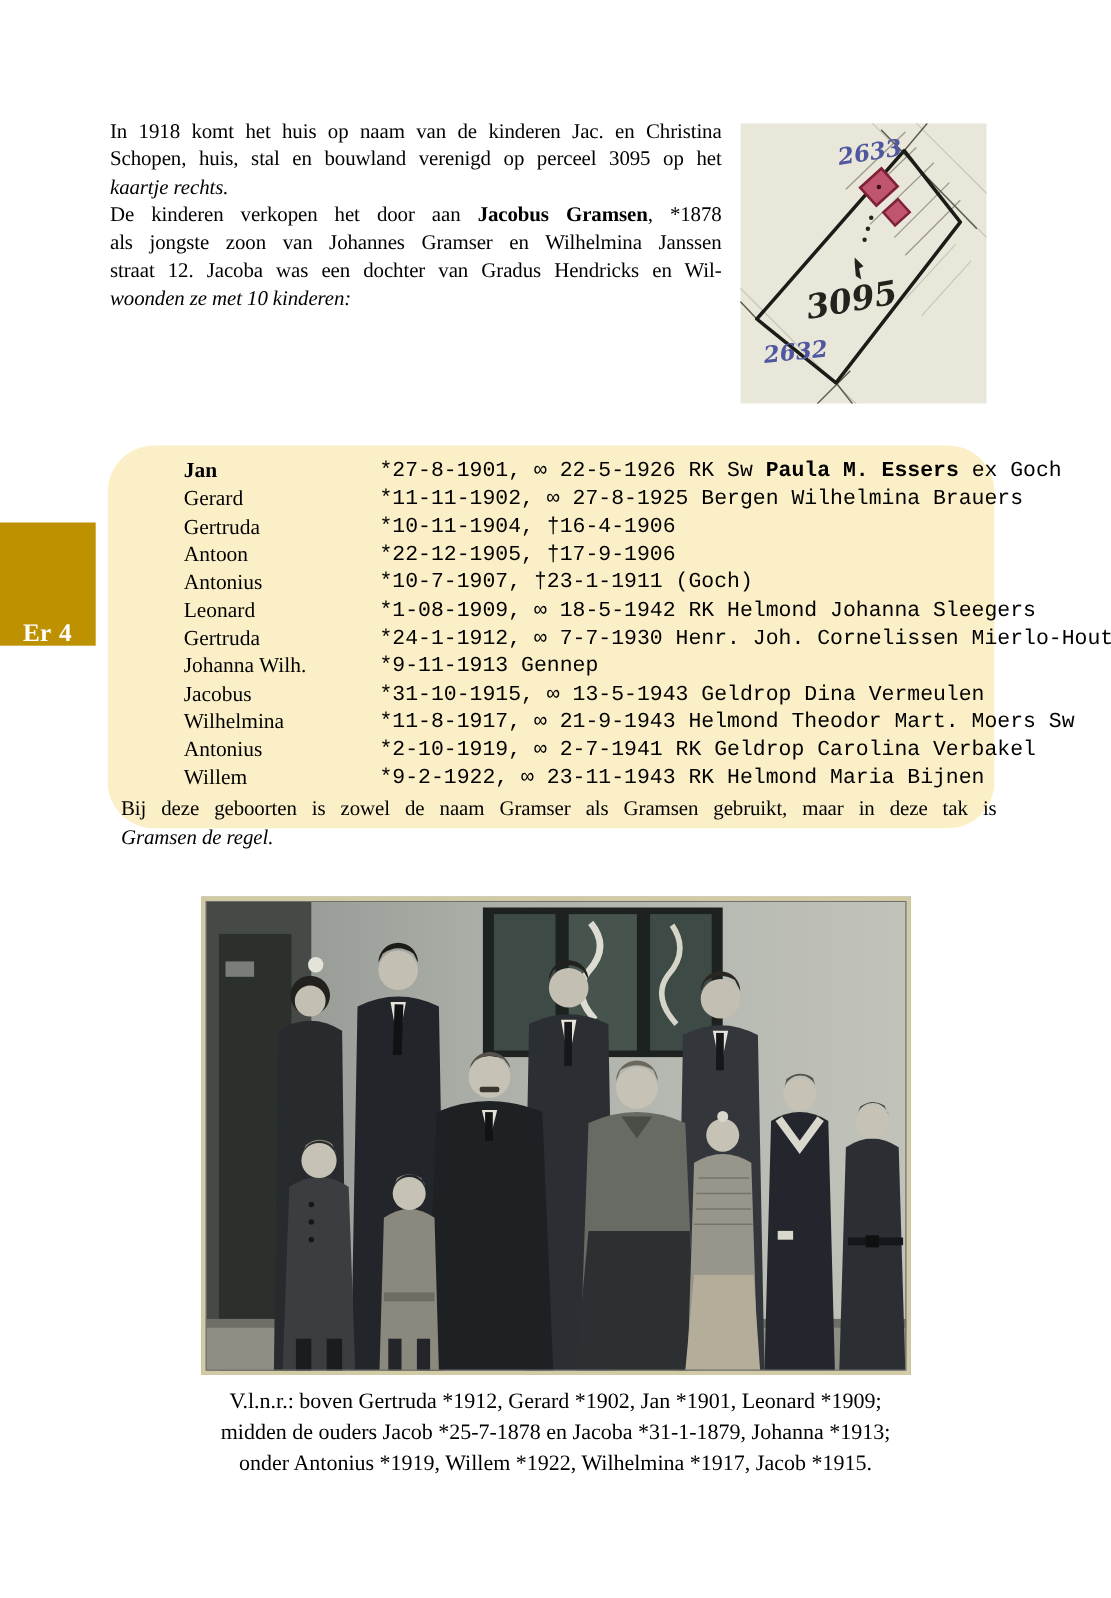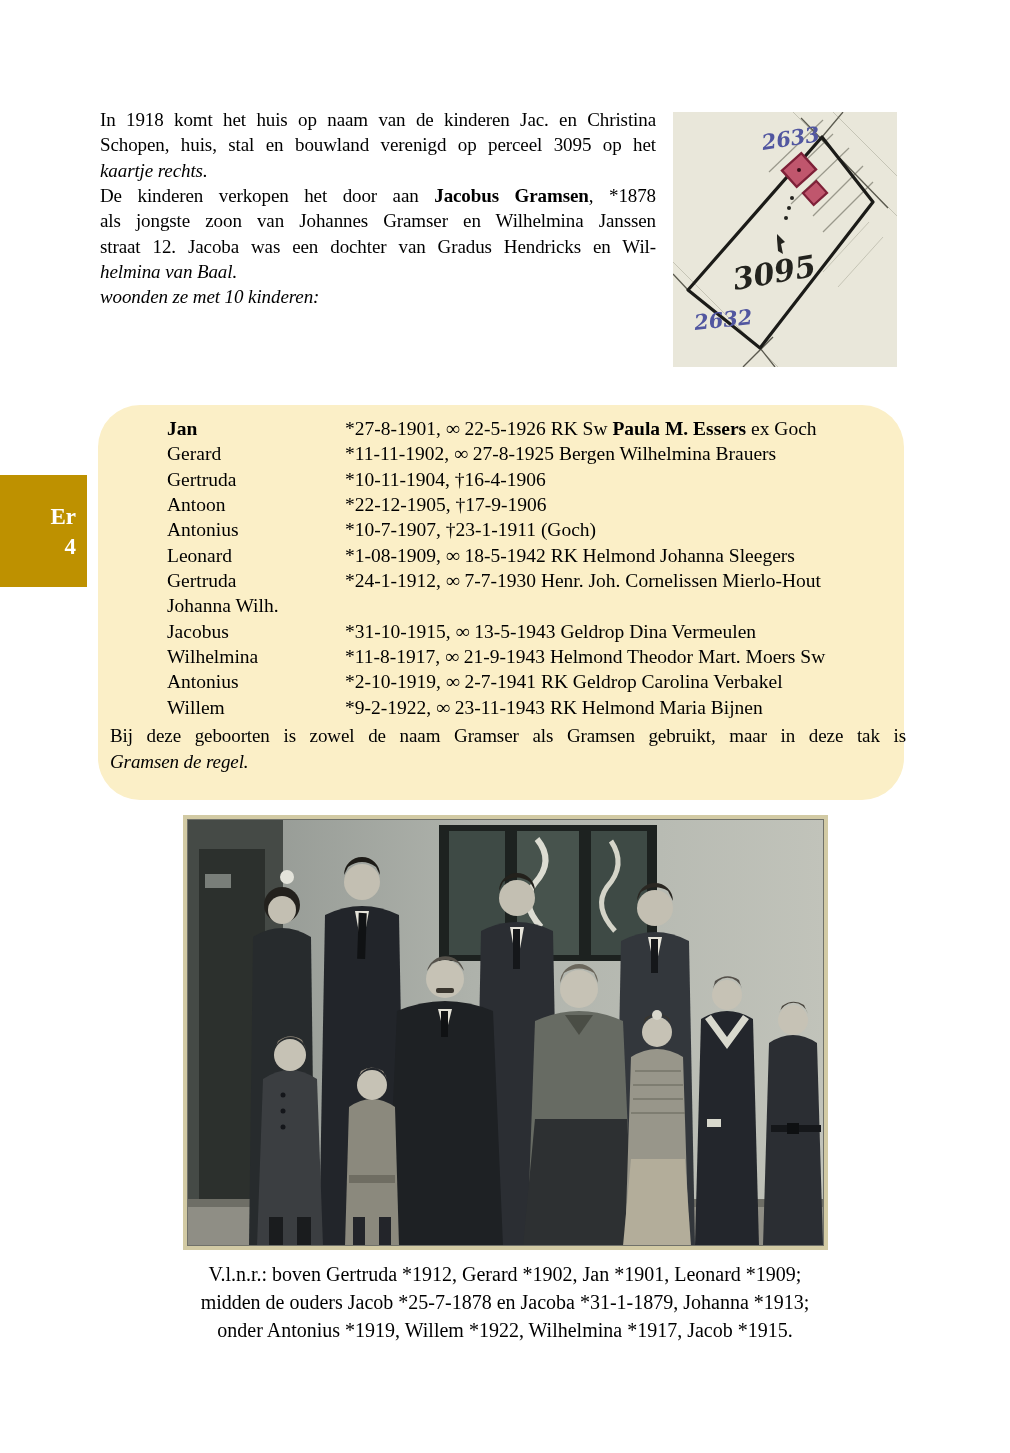--- a/index.html
+++ b/index.html
@@ -11,46 +11,46 @@
   *{margin:0;padding:0;box-sizing:border-box;}
   html,body{background:#fff;}
   body{
     width:1010px;height:1453px;position:relative;overflow:hidden;
     font-family:"Liberation Serif",serif;color:#000;
   }
   
   .chapter-tab{
     position:absolute;left:0;top:475px;width:87px;height:112px;
     background:var(--tab-gold);
-    display:flex;flex-direction:column;align-items:flex-end;justify-content:center;
+    display:flex;flex-direction:row;align-items:flex-end;justify-content:center;
     gap:7px;padding-right:11px;
     color:#fff;font-weight:bold;font-size:23px;line-height:1;padding-left:10px;
   }
   
   .intro{
     position:absolute;left:100px;top:107px;width:556px;
     font-size:19px;line-height:25.35px;letter-spacing:-0.1px;
   }
   .jline{text-align:justify;text-align-last:justify;}
   .lline{text-align:left;font-style:italic;}
   .b{font-weight:bold;}
   
   .map{
     position:absolute;left:673px;top:112px;width:224px;height:255px;
   }
   
   .children-box{
-    position:absolute;left:98px;top:405px;width:806px;height:395px;
+    position:absolute;left:98px;top:405px;width:806px;height:348px;
     background:var(--box-cream);border-radius:42px;
     padding:11px 0 0 69px;
     font-size:19.5px;line-height:25.35px;
   }
   .child-row{display:flex;white-space:nowrap;}
   .child-name{width:178px;flex:none;}
-  .child-detail{flex:1;}
+  .child-detail{flex:1;font-family:Liberation Mono, monospace;}
   
   .afterbox{
     position:absolute;left:110px;top:723px;width:796px;
     font-size:19px;line-height:25.5px;letter-spacing:-0.1px;
   }
   
   .photo-frame{
     position:absolute;left:183px;top:815px;width:645px;height:435px;
     border:4px solid #d2caa4;background:#9aa09b;
   }
@@ -69,21 +69,20 @@
   <span>4</span>
 </div>
 
 <div class="intro">
   <div class="jline"><span>In 1918 komt het huis op naam van de kinderen Jac. en Christina</span><span class="b"></span><span></span></div>
   <div class="jline"><span>Schopen, huis, stal en bouwland verenigd op perceel 3095 op het</span><span class="b"></span><span></span></div>
   <div class="lline"><span>kaartje rechts.</span><span class="b"></span><span></span></div>
   <div class="jline"><span>De kinderen verkopen het door aan </span><span class="b">Jacobus Gramsen</span><span>, *1878</span></div>
   <div class="jline"><span>als jongste zoon van Johannes Gramser en Wilhelmina Janssen</span><span class="b"></span><span></span></div>
   <div class="jline"><span>straat 12. Jacoba was een dochter van Gradus Hendricks en Wil-</span><span class="b"></span><span></span></div>
-  <div class="lline"><span>helmina van Baal.</span><span class="b"></span><span></span></div>
   <div class="lline"><span>woonden ze met 10 kinderen:</span><span class="b"></span><span></span></div>
 </div>
 
 <div class="map">
   <svg viewBox="0 0 224 255" xmlns="http://www.w3.org/2000/svg">
     <rect x="0" y="0" width="224" height="255" fill="#E9E7DA"></rect>
 
     <g stroke="#C5C4B5" stroke-width="1">
       <line x1="120" y1="0" x2="224" y2="104"></line>
       <line x1="160" y1="0" x2="224" y2="64"></line>
@@ -153,20 +152,21 @@
   <div class="child-row">
       <span class="child-name">Leonard</span>
       <span class="child-detail"><span>*1-08-1909, ∞ 18-5-1942 RK Helmond Johanna Sleegers</span><span class="b"></span><span></span></span>
     </div>
   <div class="child-row">
       <span class="child-name">Gertruda</span>
       <span class="child-detail"><span>*24-1-1912, ∞ 7-7-1930 Henr. Joh. Cornelissen Mierlo-Hout</span><span class="b"></span><span></span></span>
     </div>
   <div class="child-row">
       <span class="child-name">Johanna Wilh.</span>
+      <span class="child-detail"><span>*9-11-1913 Gennep</span><span class="b"></span><span></span></span>
     </div>
   <div class="child-row">
       <span class="child-name">Jacobus</span>
       <span class="child-detail"><span>*31-10-1915, ∞ 13-5-1943 Geldrop Dina Vermeulen</span><span class="b"></span><span></span></span>
     </div>
   <div class="child-row">
       <span class="child-name">Wilhelmina</span>
       <span class="child-detail"><span>*11-8-1917, ∞ 21-9-1943 Helmond Theodor Mart. Moers Sw</span><span class="b"></span><span></span></span>
     </div>
   <div class="child-row">

